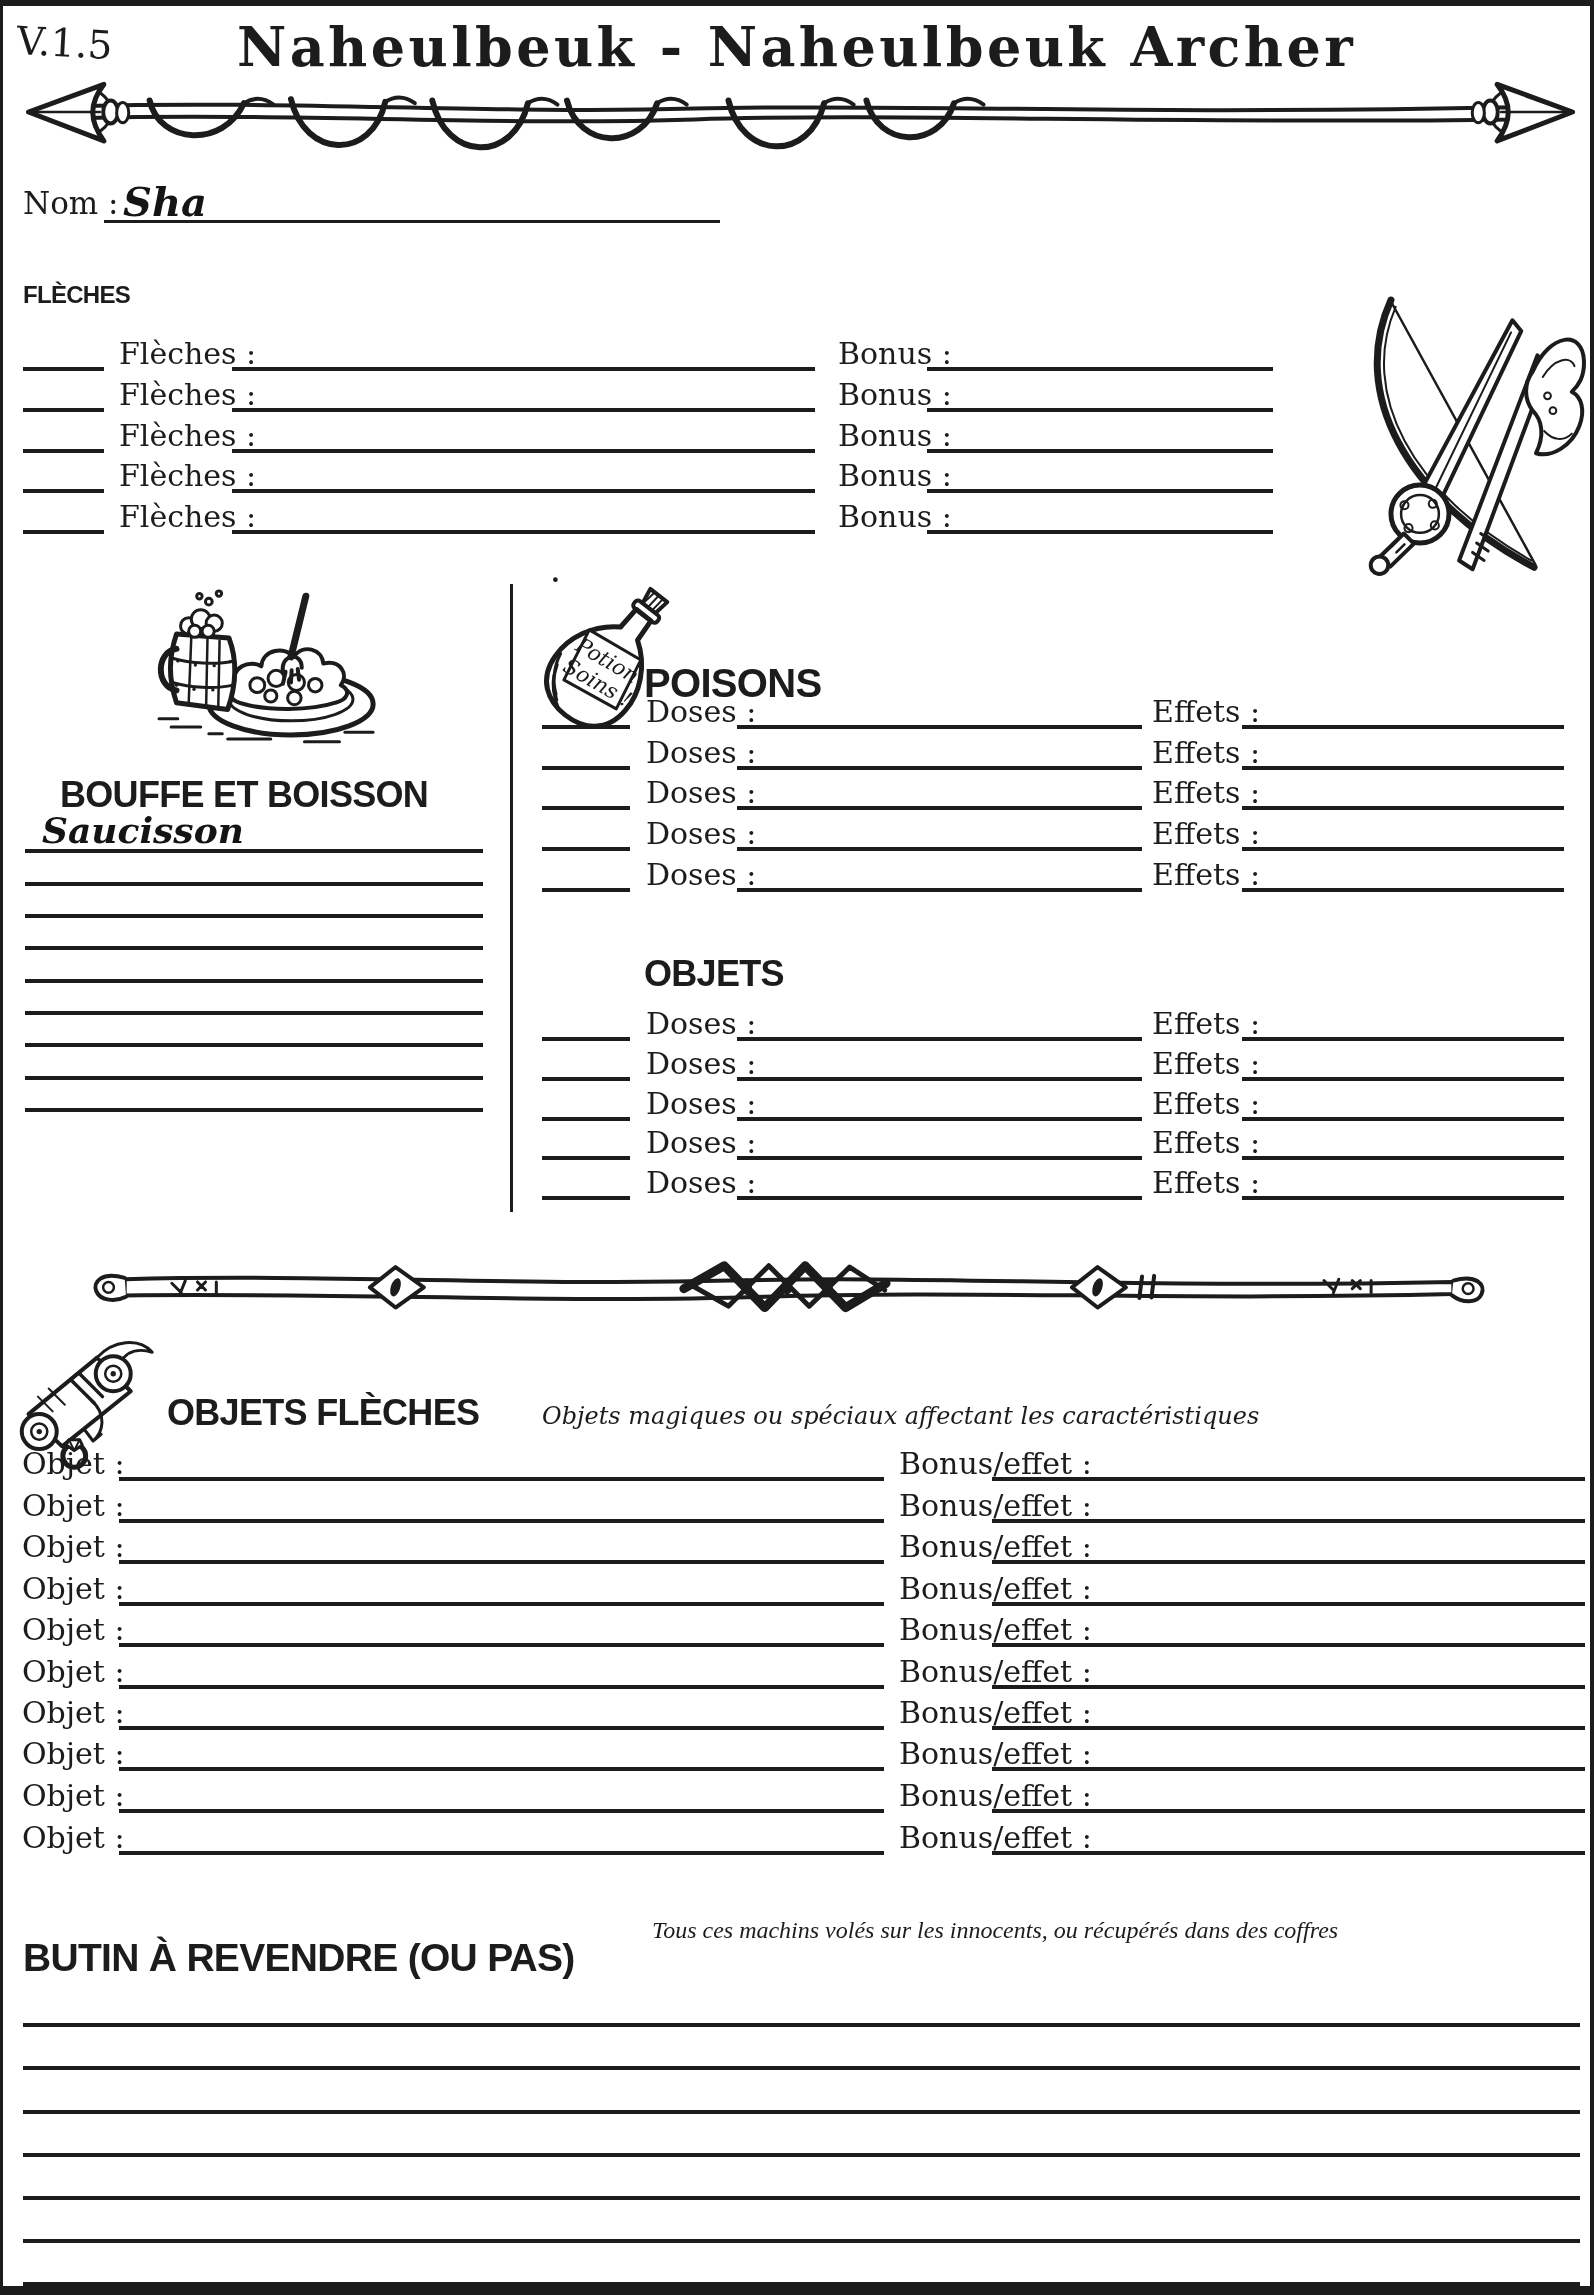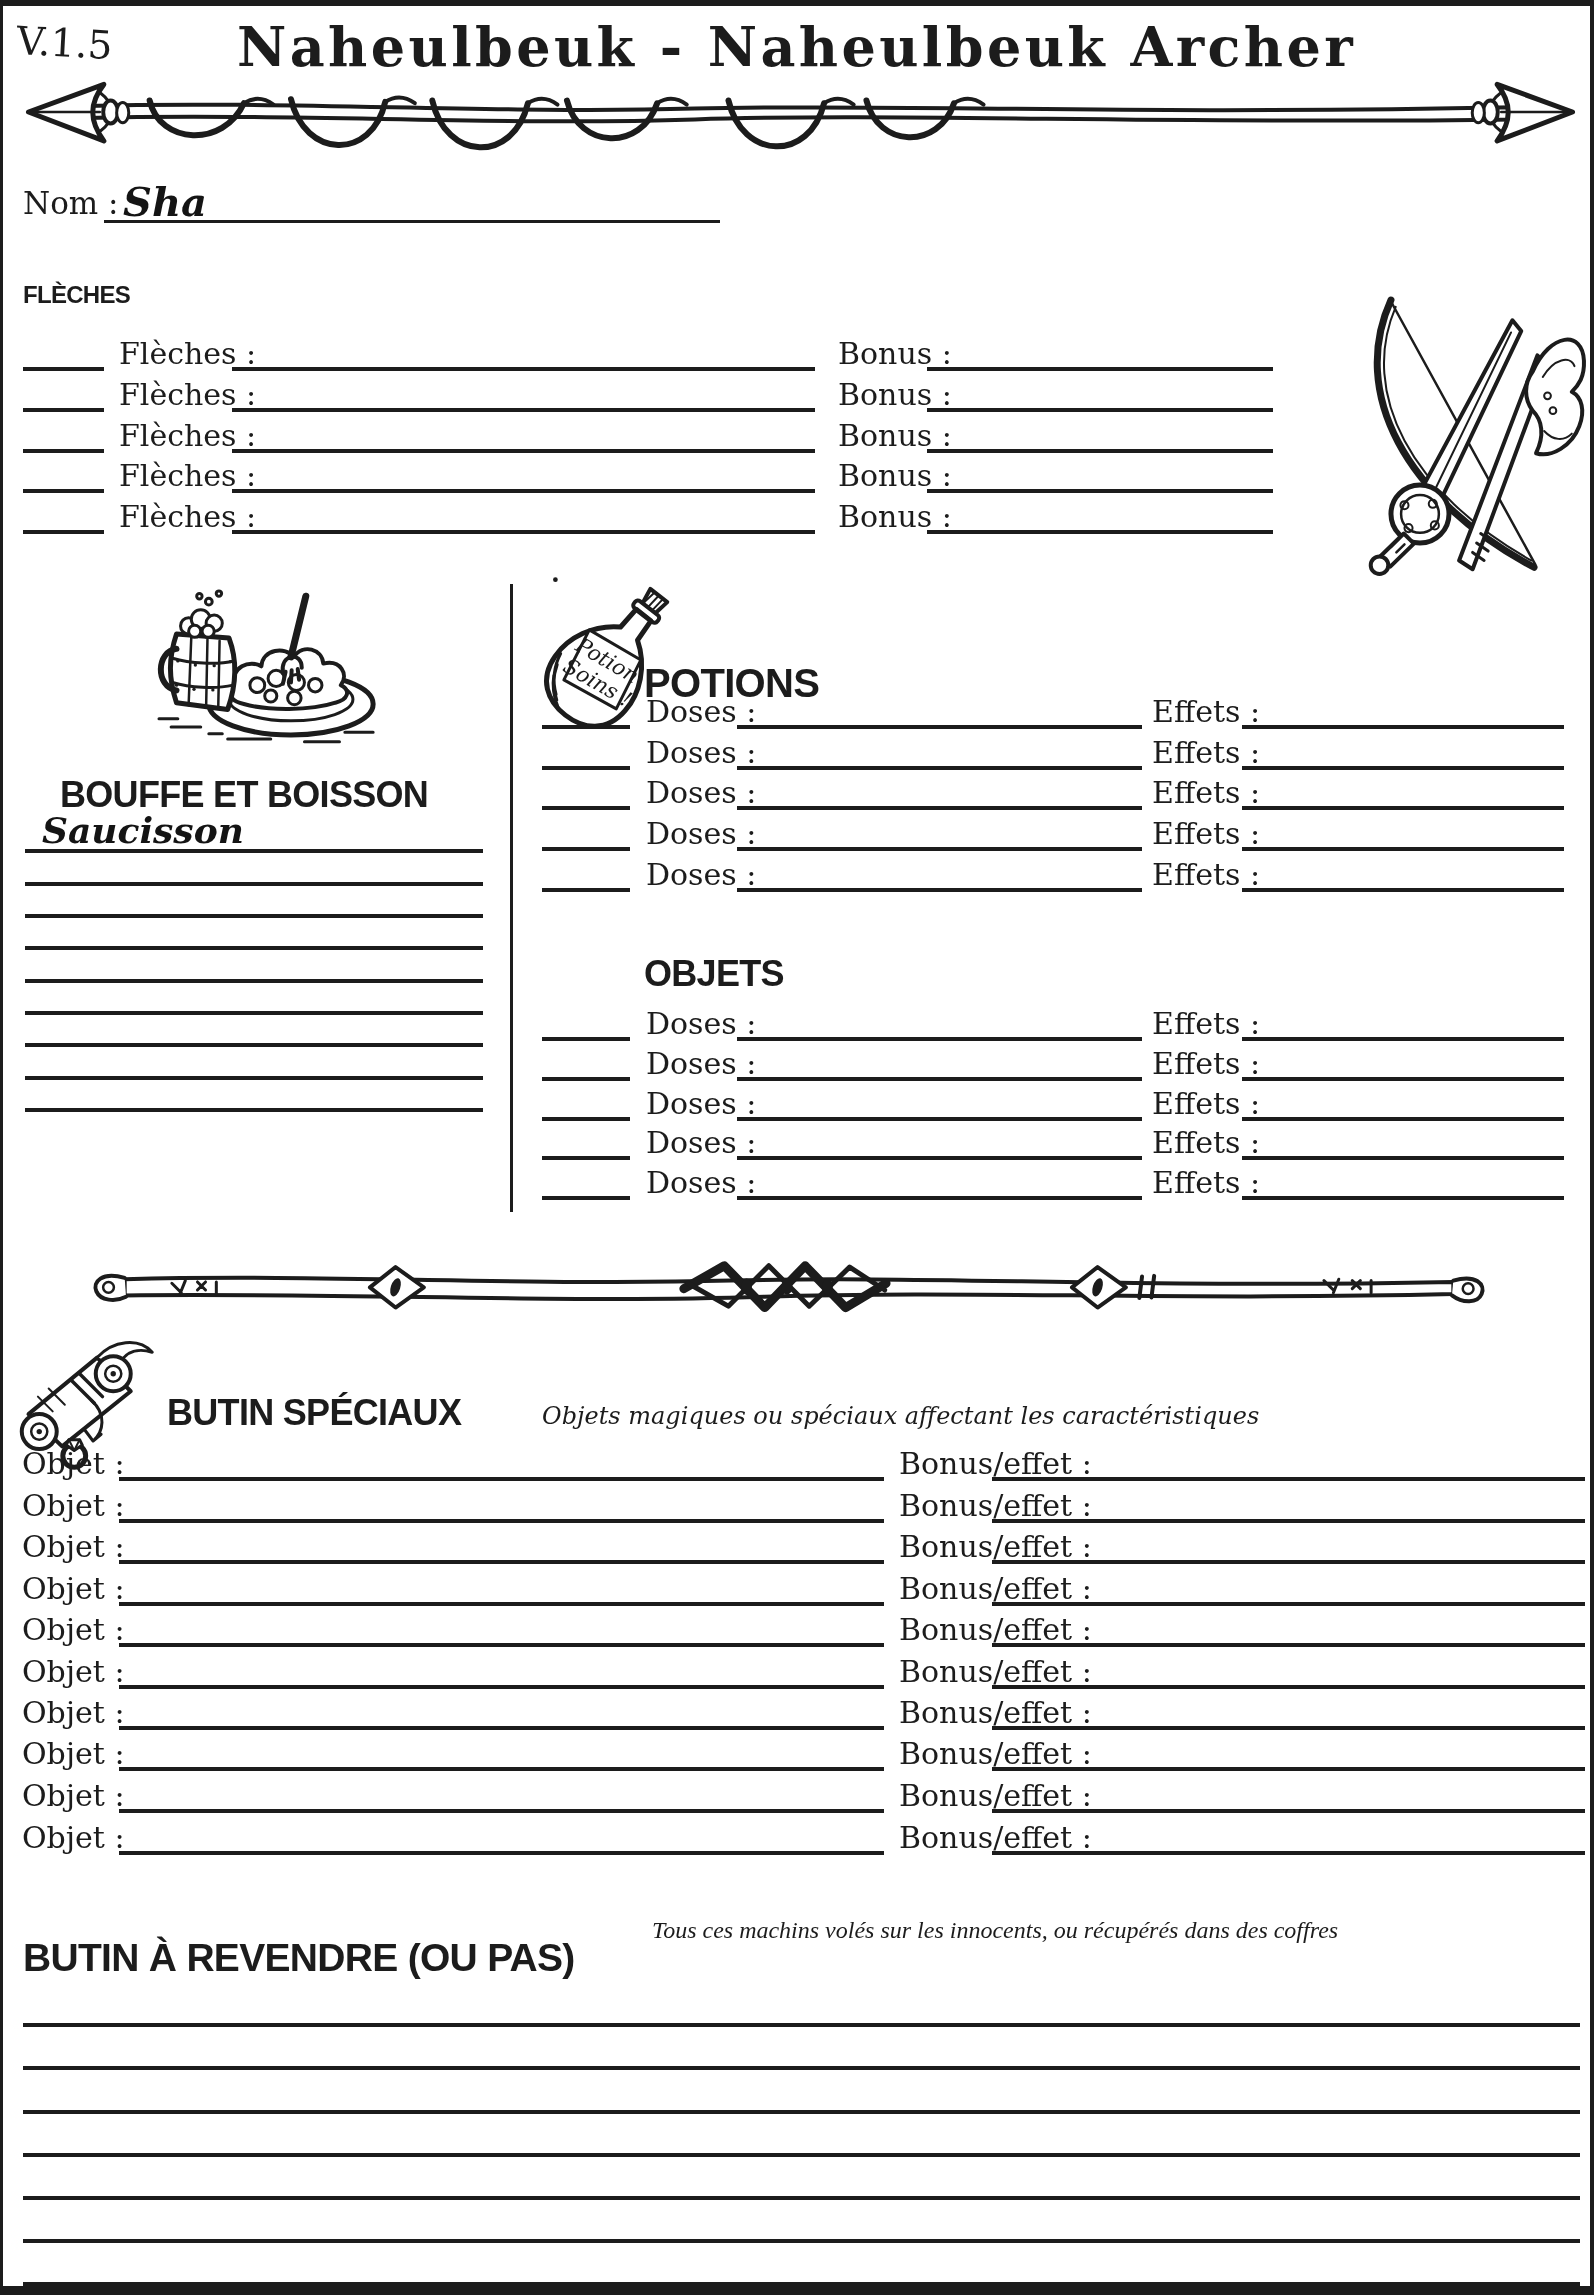--- a/index.html
+++ b/index.html
@@ -225,21 +225,21 @@
       <rect x="120" y="30" width="44" height="13" rx="5" fill="#fff" stroke-width="4"></rect>
       <path d="M128 43 L126 78 C 92 100 74 138 76 172 C 78 214 108 232 142 232 C 176 232 206 214 208 172 C 210 138 192 100 158 78 L156 43 Z" fill="#fff" stroke-width="5"></path>
       <path d="M92 110 L180 98 L196 178 L108 192 Z" fill="#fff" stroke-width="3"></path>
       <text x="144" y="140" text-anchor="middle" font-size="32" font-style="italic" font-family="DejaVu Serif, serif" fill="#1c1c1c" stroke="none" transform="rotate(-8 144 150)">Potion</text>
       <text x="148" y="176" text-anchor="middle" font-size="32" font-style="italic" font-family="DejaVu Serif, serif" fill="#1c1c1c" stroke="none" transform="rotate(-8 144 150)">Soins !</text>
       <path d="M86 180 C 92 198 102 212 118 222 M80 164 C 84 186 96 204 112 216 M92 196 C 100 210 110 220 124 228" fill="none" stroke-width="3"></path>
     </g>
     <circle cx="64" cy="10" r="3.5" fill="#1c1c1c"></circle>
   </svg>
 
-  <span class="heavy" style="left:641px;top:655px;font-size:40px;">POTIONS</span>
+  <span class="heavy" style="left:641px;top:655px;font-size:40px;">POISONS</span>
 
   <div class="row" style="top:723px">
     <div class="wline" style="left:539px;width:88px;"></div>
     <span class="lbl" style="left:643px;">Doses :</span>
     <div class="wline" style="left:734px;width:405px;"></div>
     <span class="lbl" style="left:1149px;">Effets :</span>
     <div class="wline" style="left:1239px;width:322px;"></div>
   </div>
   <div class="row" style="top:764px">
     <div class="wline" style="left:539px;width:88px;"></div>
@@ -342,21 +342,21 @@
       <circle cx="152" cy="62" r="4" fill="#1c1c1c" stroke="none"></circle>
       <path d="M90 72 L124 106 M102 62 L136 96" fill="none" stroke-width="3.5"></path>
       <path d="M120 102 C 142 122 138 148 122 162 M122 162 L110 146 M122 162 L134 152" fill="none" stroke-width="3"></path>
       <path d="M40 96 L62 118 M56 84 L80 108" fill="none" stroke-width="2"></path>
       <circle cx="94" cy="184" r="17" fill="none" stroke-width="5"></circle>
       <path d="M86 160 L102 160 L106 168 L94 176 L82 168 Z" fill="#fff" stroke-width="3"></path>
       <path d="M86 160 L94 176 M102 160 L94 176" fill="none" stroke-width="2"></path>
     </g>
   </svg>
 
-  <span class="heavy" style="left:164px;top:1386px;font-size:36px;">BUTIN SPÉCIAUX</span>
+  <span class="heavy" style="left:164px;top:1386px;font-size:36px;">OBJETS FLÈCHES</span>
   <span class="sub" style="left:539px;top:1396px;font-size:24px;">Objets magiques ou spéciaux affectant les caractéristiques</span>
 
   <div class="row" style="top:1475px">
     <span class="lbl" style="left:19px;">Objet :</span>
     <div class="wline" style="left:116px;width:765px;"></div>
     <span class="lbl" style="left:896px;">Bonus/effet :</span>
     <div class="wline" style="left:989px;width:593px;"></div>
   </div>
   <div class="row" style="top:1517px">
     <span class="lbl" style="left:19px;">Objet :</span>

